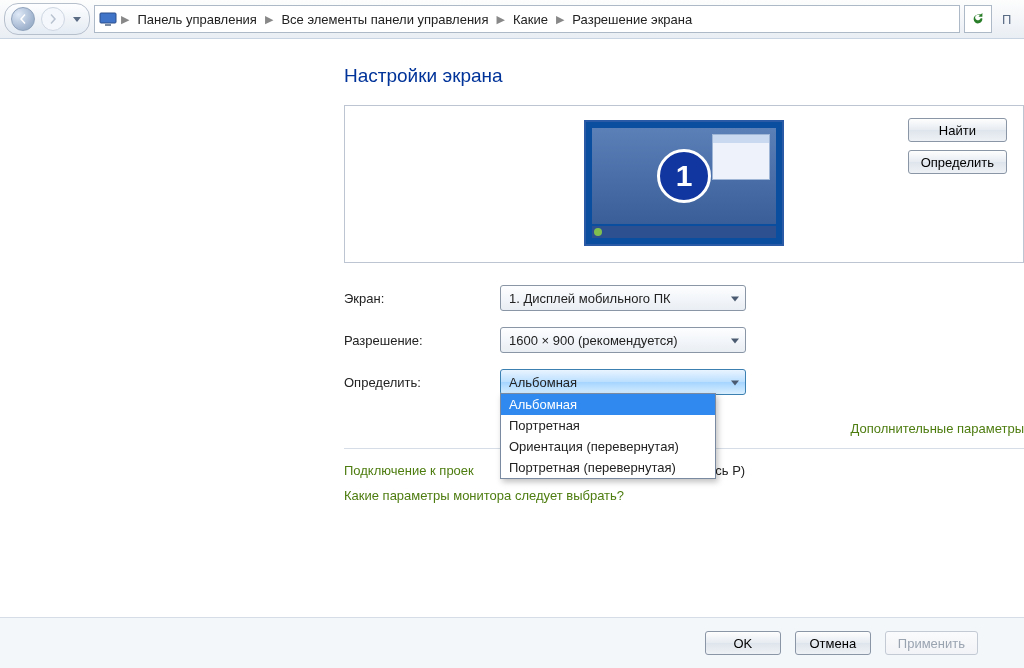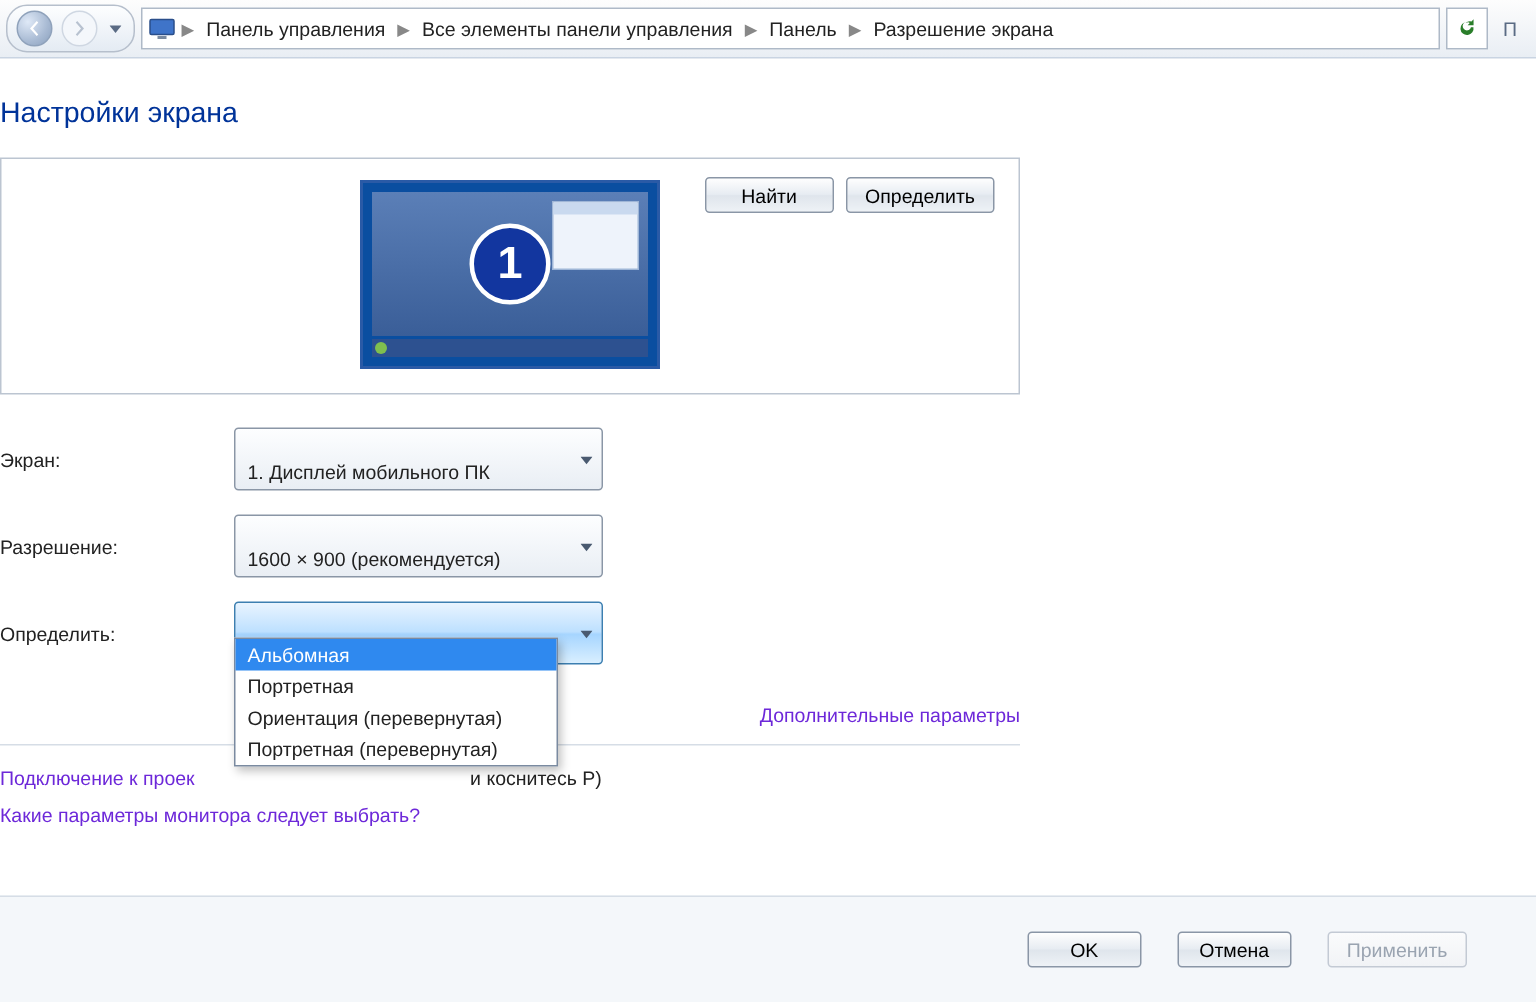--- a/index.html
+++ b/index.html
@@ -13,53 +13,53 @@
   .nav-drop{width:12px;height:20px;display:flex;align-items:center;justify-content:center}
   .nav-drop svg{width:8px;height:8px;fill:#5a6b84}
   .addr{flex:1;height:26px;border:1px solid #aeb9c7;background:#fff;display:flex;align-items:center;padding:0 4px;gap:4px;overflow:hidden}
   .mon-icon{width:18px;height:16px;display:flex;align-items:center;justify-content:center}
   .crumb{display:flex;align-items:flex-start;gap:4px;white-space:nowrap;color:#222;padding:0 4px}
   .crumb-sep{color:#888;font-size:11px}
   .refresh{width:26px;height:26px;border:1px solid #aeb9c7;background:#fff;display:flex;align-items:center;justify-content:center}
   .refresh svg{width:14px;height:14px;fill:#2a7e2a}
   .search-stub{width:18px;padding-left:6px;color:#5a6b84}
   
-  .page{padding:26px 0 0 0;display:flex;justify-content:flex-start}
+  .page{padding:26px 0 0 0;display:flex;justify-content:flex-end}
   .panel{width:680px}
   h1.title{font-size:19px;font-weight:400;color:#003399;margin:0 0 18px 0}
   
   .preview-box{border:1px solid #bcc5d1;padding:12px 16px 14px 16px;position:relative;height:130px;display:flex;align-items:center;margin-bottom:22px}
   .preview-monitor{margin:0 auto;width:196px;height:122px;background:#0a4ea0;border:2px solid #2a5aa6;position:relative}
   .pm-screen{position:absolute;inset:6px 6px 20px 6px;background:linear-gradient(#5b7fb7,#3a5e98);display:flex;align-items:center;justify-content:center}
   .pm-num{width:48px;height:48px;border-radius:50%;background:#12369f;border:3px solid #fff;display:flex;align-items:center;justify-content:center;color:#fff;font-size:30px;font-weight:600}
   .pm-taskbar{position:absolute;left:6px;right:6px;bottom:6px;height:12px;background:#2d5190}
   .pm-start{position:absolute;left:8px;bottom:8px;width:8px;height:8px;border-radius:50%;background:#7fbf4f}
   .pm-win{position:absolute;top:12px;right:12px;width:56px;height:44px;background:#eef3fb;border:1px solid #9fb6d7}
   .pm-winbar{height:8px;background:#c9d9ef}
-  .preview-btns{position:absolute;top:12px;right:16px;display:flex;gap:8px}
+  .preview-btns{position:absolute;top:12px;right:16px;display:flex;flex-direction:column;gap:8px}
   .w7btn{min-width:86px;height:24px;border:1px solid #8a96a6;border-radius:3px;background:linear-gradient(#fefefe,#e7ecf2 48%,#dfe5ec 52%,#eef2f6);font:inherit;padding:0 12px;cursor:default}
   .w7btn.disabled{color:#9aa4b1;border-color:#c3cad4;background:linear-gradient(#fafbfc,#f1f3f6)}
   
   .frow{display:flex;align-items:center;margin-bottom:16px}
   .flabel{width:156px}
-  .select{position:relative;width:214px;height:24px;border:1px solid #8a96a6;border-radius:3px;background:linear-gradient(#fdfeff,#e9eef4);display:flex;align-items:center;padding:16px 22px 0 8px;font:inherit}
+  .select{position:relative;width:214px;height:24px;border:1px solid #8a96a6;border-radius:3px;background:linear-gradient(#fdfeff,#e9eef4);display:flex;align-items:center;padding:0 22px 0 8px;font:inherit}
   .select .arr{position:absolute;right:6px;top:50%;transform:translateY(-50%)}
   .select .arr svg{width:8px;height:8px;fill:#4a5a70}
   .select.hover{background:linear-gradient(#e9f4ff,#bde0ff 48%,#a6d5ff 52%,#d9efff);border-color:#3c7fb1}
   
   .dropdown{position:absolute;left:-1px;top:23px;width:214px;border:1px solid #7a8aa0;background:#fff;z-index:10;box-shadow:2px 3px 6px rgba(0,0,0,.25)}
   .dd-item{padding:3px 8px;white-space:nowrap}
   .dd-item.sel{background:#2f89ef;color:#fff}
   
   .linkrow{margin:10px 0}
-  a.link{color:#6d28d9;text-decoration:none}
+  a.link{color:#4d7c0f;text-decoration:none}
   .adv{text-align:right;margin:26px 0 8px 0}
   .divider{border-top:1px solid #d6dde6;margin:12px 0 14px 0}
   
-  .footer{position:absolute;left:0;right:0;bottom:0;height:50px;border-top:1px solid #d6dde6;background:#f4f7fa;display:flex;align-items:center;justify-content:flex-end;gap:24px;padding:10px 46px}
+  .footer{position:absolute;left:0;right:0;bottom:0;height:50px;border-top:1px solid #d6dde6;background:#f4f7fa;display:flex;align-items:center;justify-content:flex-end;gap:14px;padding:0 46px}
 </style>
 </head>
 <body>
 
 <div class="topbar">
   <div class="nav-btns">
     <div class="nav-circle">
       <svg viewBox="0 0 12 12">
           <path d="M7.5 1 3 6l4.5 5 1-1L5 6l3.5-4z"></path>
         </svg>
@@ -86,21 +86,21 @@
     <span class="crumb-sep">▶</span>
     <span class="crumb">
         <span>Панель управления</span>
       </span>
     <span class="crumb-sep">▶</span>
     <span class="crumb">
         <span>Все элементы панели управления</span>
       </span>
     <span class="crumb-sep">▶</span>
     <span class="crumb">
-        <span>Панель</span>
+        <span>Какие</span>
       </span>
     <span class="crumb-sep">▶</span>
     <span class="crumb">
         <span>Разрешение экрана</span>
       </span>
   </div>
 
   <div class="refresh">
     <svg viewBox="0 0 16 16">
         <path d="M8 3a5 5 0 1 0 4.9 4H11a3.2 3.2 0 1 1-.9-3.1L8.5 5.5H13V1l-1.6 1.6A5 5 0 0 0 8 3z"></path>

